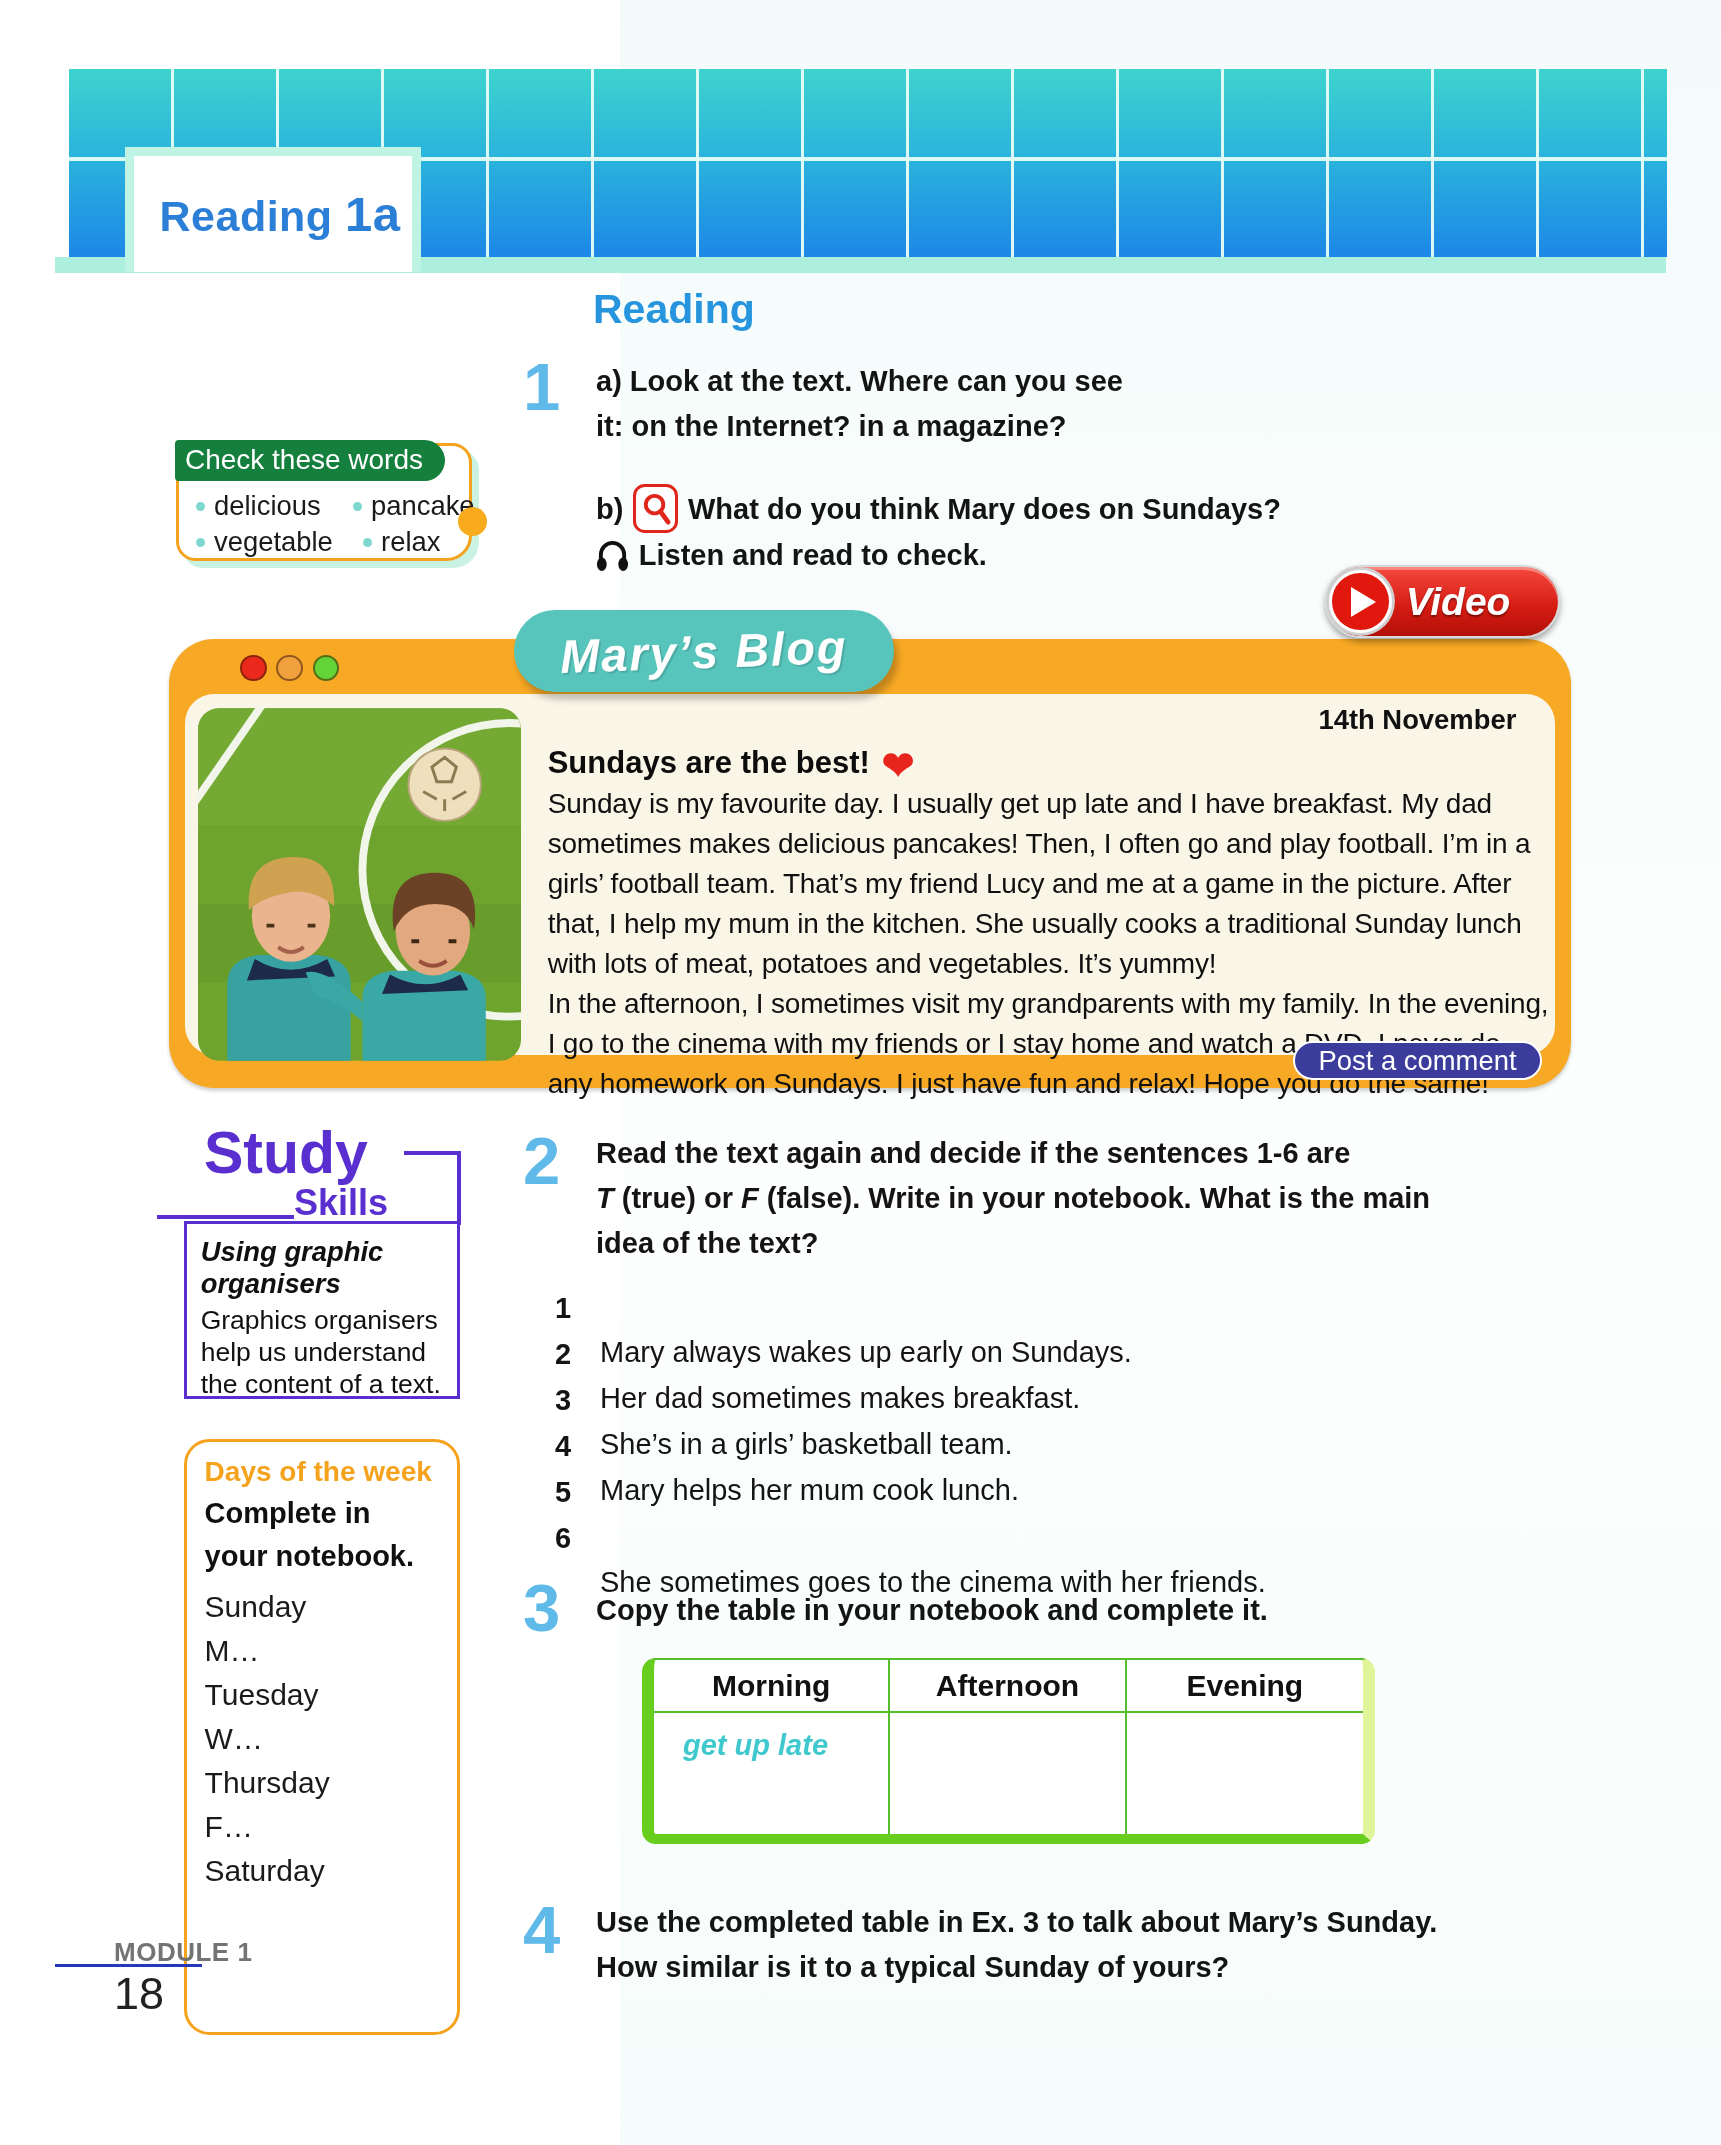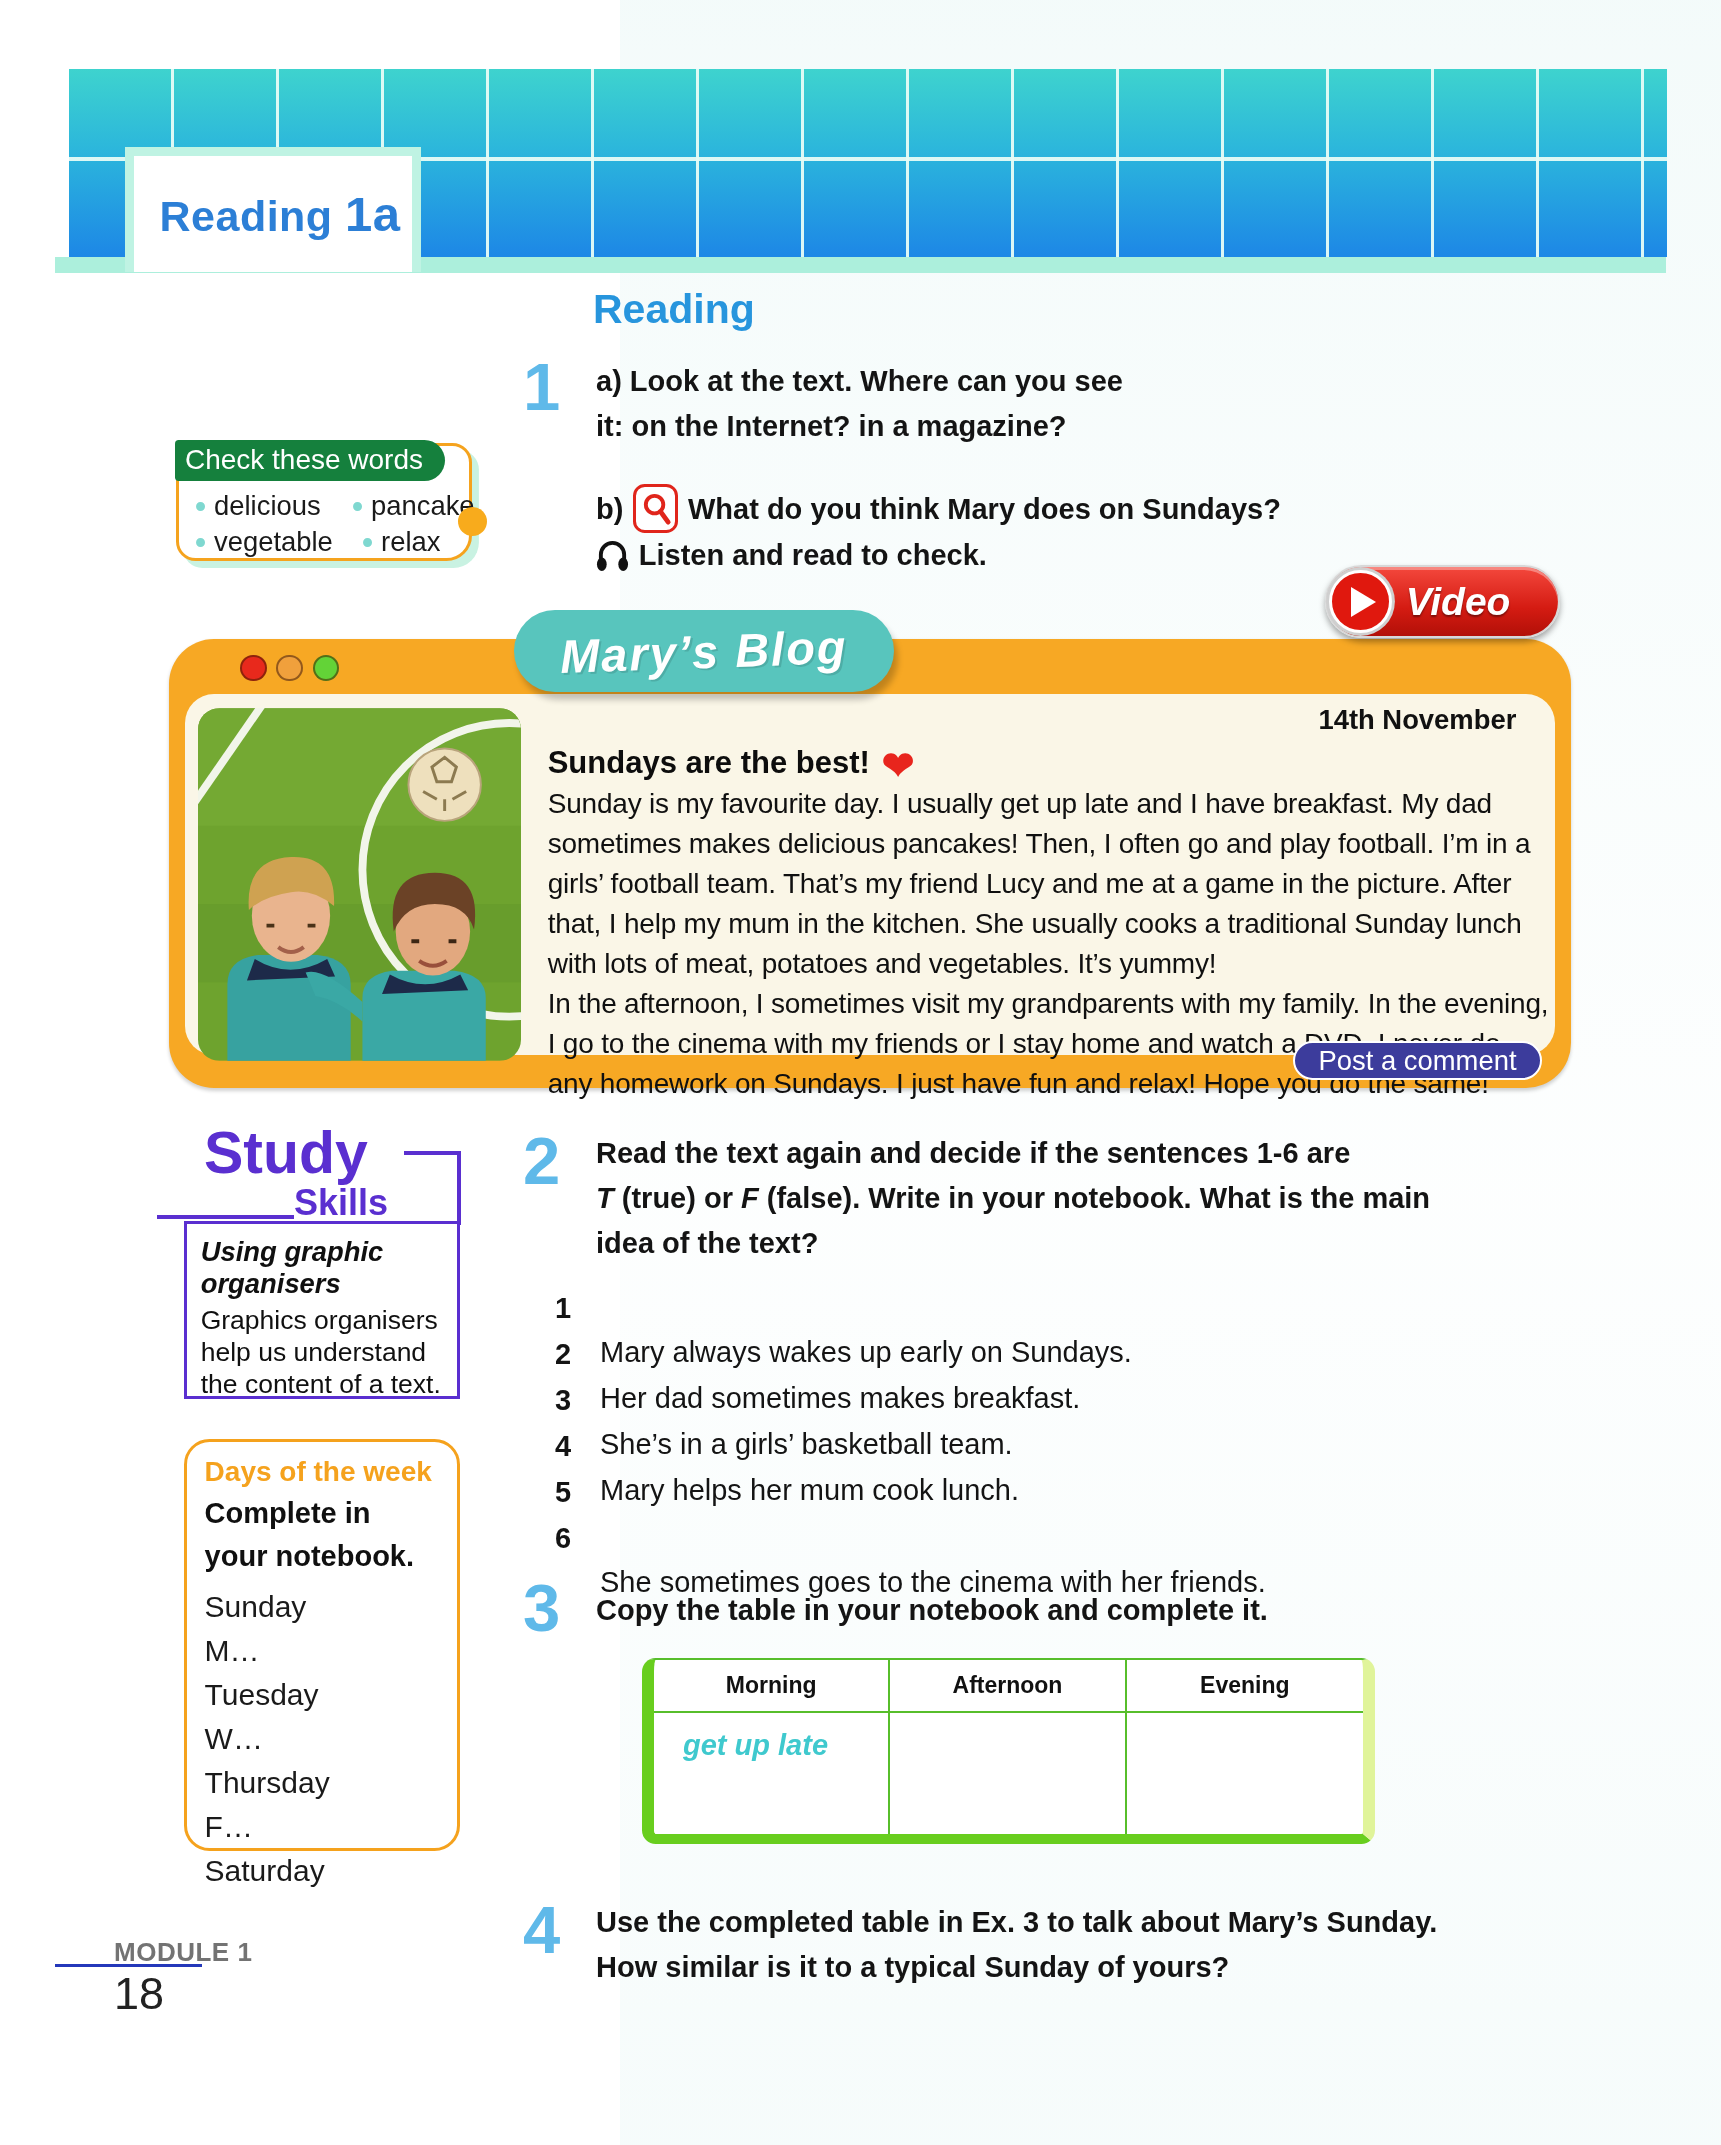--- a/index.html
+++ b/index.html
@@ -93,33 +93,33 @@
                background:#fff; padding:11.8px 11.8px 0 13.7px; }
   .study-topic { font-size:27.4px; font-weight:800; font-style:italic; line-height:32px; color:#101010; }
   .study-body { font-size:26.5px; line-height:32px; margin-top:3.9px; color:#101010; }
 
   
   .tf-italic { font-style:italic; font-weight:600; }
   .s-num { position:absolute; font-size:29px; font-weight:700; color:#141414; }
   .s-text { position:absolute; font-size:29px; font-weight:400; color:#141414;margin-top:44px; }
 
   
-  .days-box { position:absolute; left:184px; top:1439px; width:276px; height:412px; border:3.9px solid #f5a21d;
+  .days-box { position:absolute; left:184px; top:1439px; width:276px; height:596px; border:3.9px solid #f5a21d;
               border-radius:25.5px; background:#fff; padding:13.7px 9.8px 0 17.6px; }
   .days-title { font-size:28px; font-weight:800; color:#f5a21d; }
   .days-instr { font-size:29px; font-weight:800; line-height:43px; color:#101010; margin-top:3.9px; }
   .days-list { margin-top:7.8px; font-size:30px; line-height:44px; color:#1a1a1a; }
 
   
   .g-table { position:absolute; left:642px; top:1658px; width:733px; height:186px;
              border:2.9px solid #57be2b; border-left:12.7px solid #68ce1e; border-bottom:10.8px solid #68ce1e;
              border-right:12.7px solid #e0f49a; border-radius:13.7px; background:#fff; overflow:hidden;
              display:grid; grid-template-columns:1fr 1fr 1fr; grid-template-rows:53px 1fr; }
   .g-th { border-right:2.9px solid #57be2b; border-bottom:2.9px solid #57be2b; display:flex; align-items:center;
-          justify-content:center; font-size:23px; font-weight:700; color:#111; }
+          justify-content:center; font-size:30px; font-weight:700; color:#111; }
   .g-td { border-right:2.9px solid #57be2b; padding:15.7px 0 0 29px; font-size:29px; }
   .g-last { border-right:none; }
   .handw { color:#3fc9ce; font-style:italic; font-weight:600; }
 
   
   .module { position:absolute; left:114px; top:1937px; font-size:26px; font-weight:800; color:#737373; letter-spacing:0.5px; }
   .module-line { position:absolute; left:55px; top:1964px; width:147px; height:2.9px; background:#2438ba; }
   .page-num { position:absolute; left:114px; top:1968px; font-size:45px; font-weight:400; color:#222; }
 </style>
 </head>

